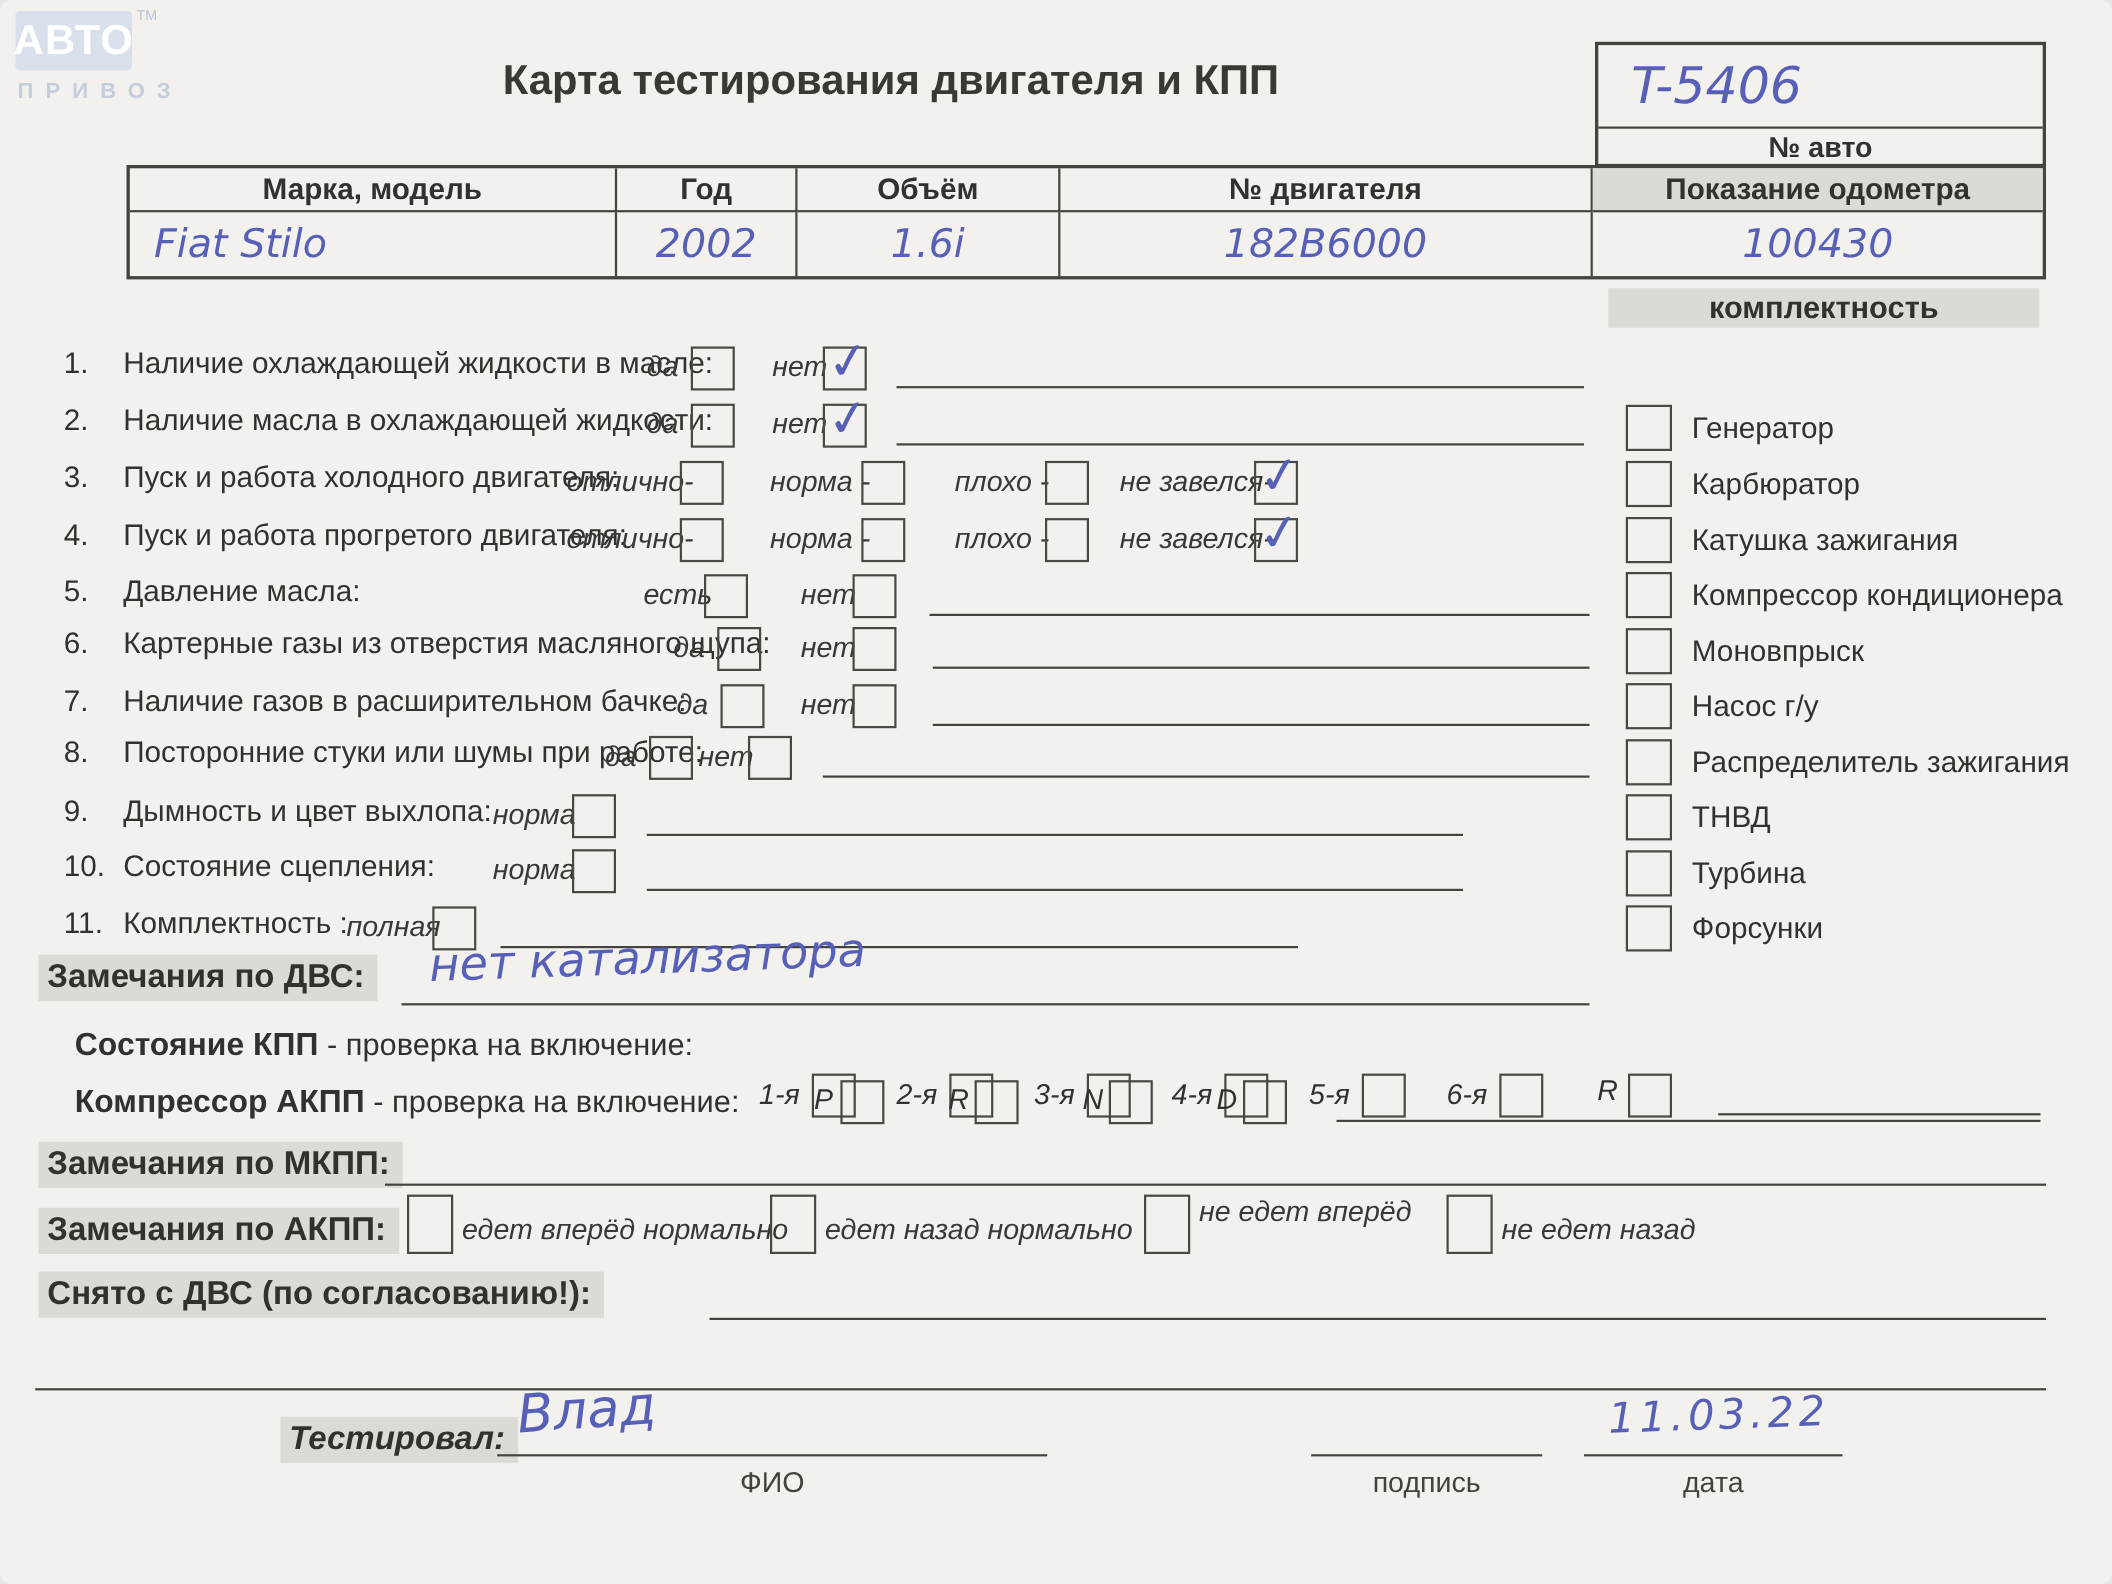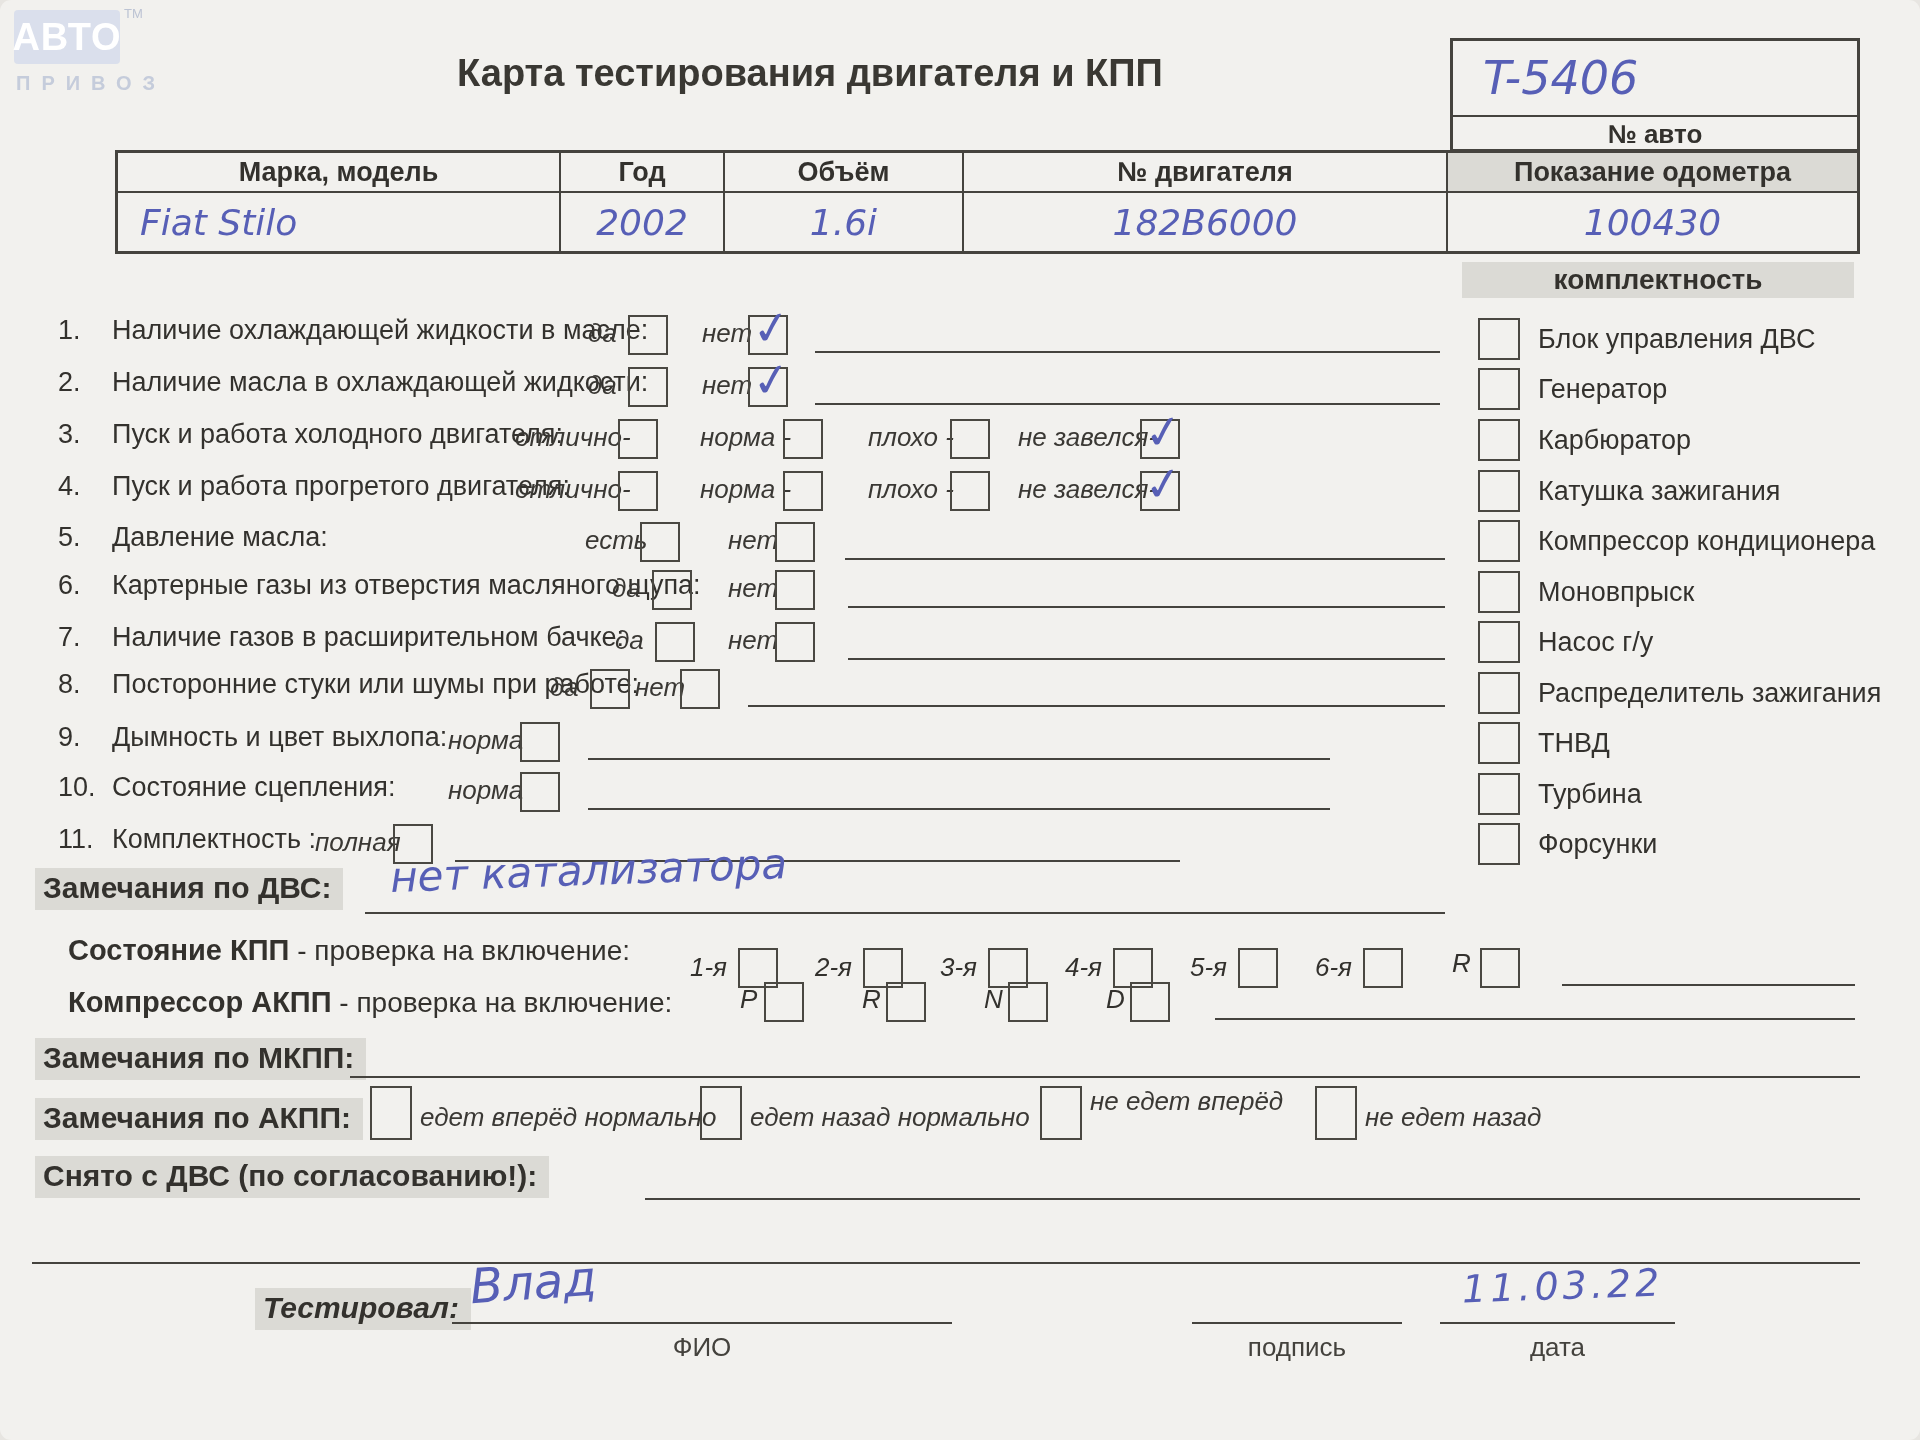--- a/index.html
+++ b/index.html
@@ -86,24 +86,20 @@
     <div class="th shaded">Показание одометра</div>
     <div class="td l brd hw hw-36">Fiat Stilo</div>
     <div class="td brd hw hw-36">2002</div>
     <div class="td brd hw hw-36">1.6i</div>
     <div class="td brd hw hw-36">182В6000</div>
     <div class="td hw hw-36">100430</div>
   </div>
 
   <div class="comp-header">комплектность</div>
 
-  <div class="comp-row" style="top:318px">
-    <span class="box" style="left:0"></span>
-    <span class="clabel">Блок управления ДВС</span>
-  </div>
   <div class="comp-row" style="top:368px">
     <span class="box" style="left:0"></span>
     <span class="clabel">Генератор</span>
   </div>
   <div class="comp-row" style="top:470px">
     <span class="box" style="left:0"></span>
     <span class="clabel">Катушка зажигания</span>
   </div>
   <div class="comp-row" style="top:419px">
     <span class="box" style="left:0"></span>
@@ -246,21 +242,21 @@
     <span class="opt" style="left:315px">полная</span>
     <span class="box sm" style="left:393px"></span>
     <span class="wline" style="left:455px;width:725px"></span>
   </div>
 
   <div class="shade-label" style="left:35px;top:868px">Замечания по ДВС:</div>
   <div class="hw" style="position:absolute;left:390px;top:846px;font-size:42px;transform:rotate(-2deg)">нет катализатора</div>
   <div class="hline" style="left:365px;top:912px;width:1080px"></div>
 
   <div class="plain-label" style="left:68px;top:934px"><b>Состояние КПП</b><span> - проверка на включение:</span></div>
-  <div style="position:absolute;left:0;top:948px;width:1920px;height:46px">
+  <div style="position:absolute;left:0;top:976px;width:1920px;height:46px">
     <span class="gear" style="left:690px;top:4px">1-я</span>
     <span class="box sm" style="left:738px"></span>
     <span class="gear" style="left:815px;top:4px">2-я</span>
     <span class="box sm" style="left:863px"></span>
     <span class="gear" style="left:940px;top:4px">3-я</span>
     <span class="box sm" style="left:988px"></span>
     <span class="gear" style="left:1065px;top:4px">4-я</span>
     <span class="box sm" style="left:1113px"></span>
     <span class="gear" style="left:1190px;top:4px">5-я</span>
     <span class="box sm" style="left:1238px"></span>

